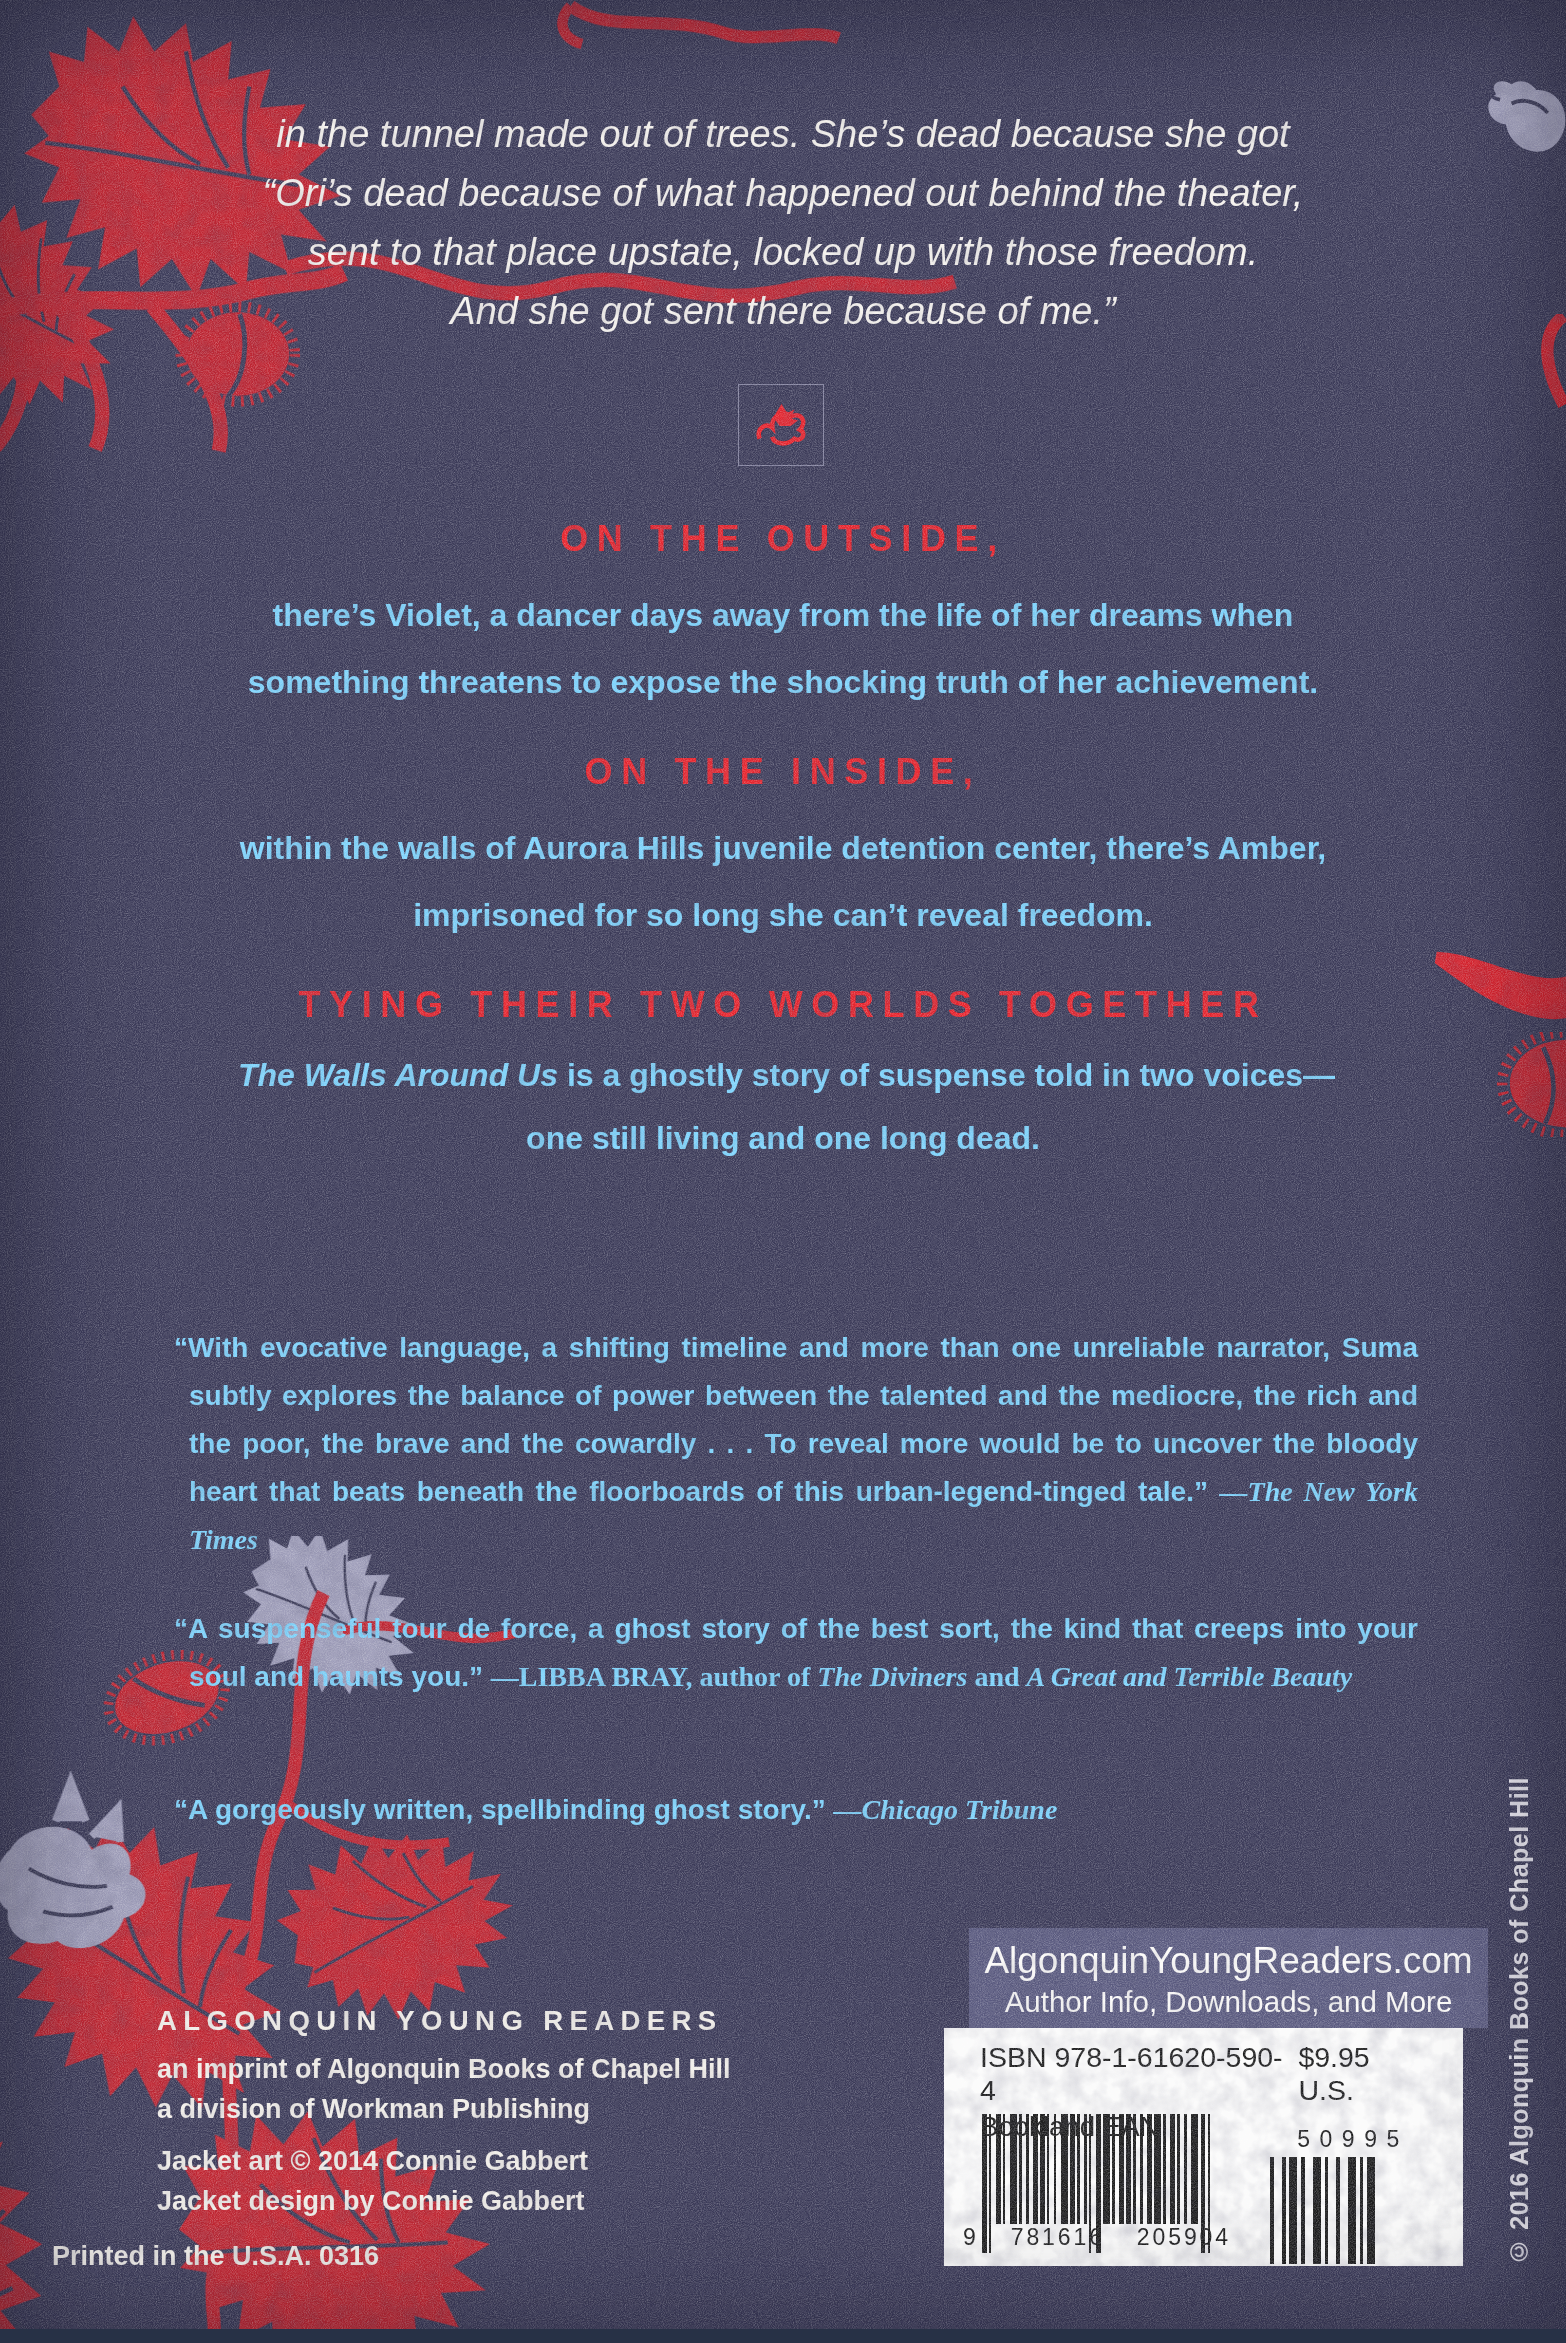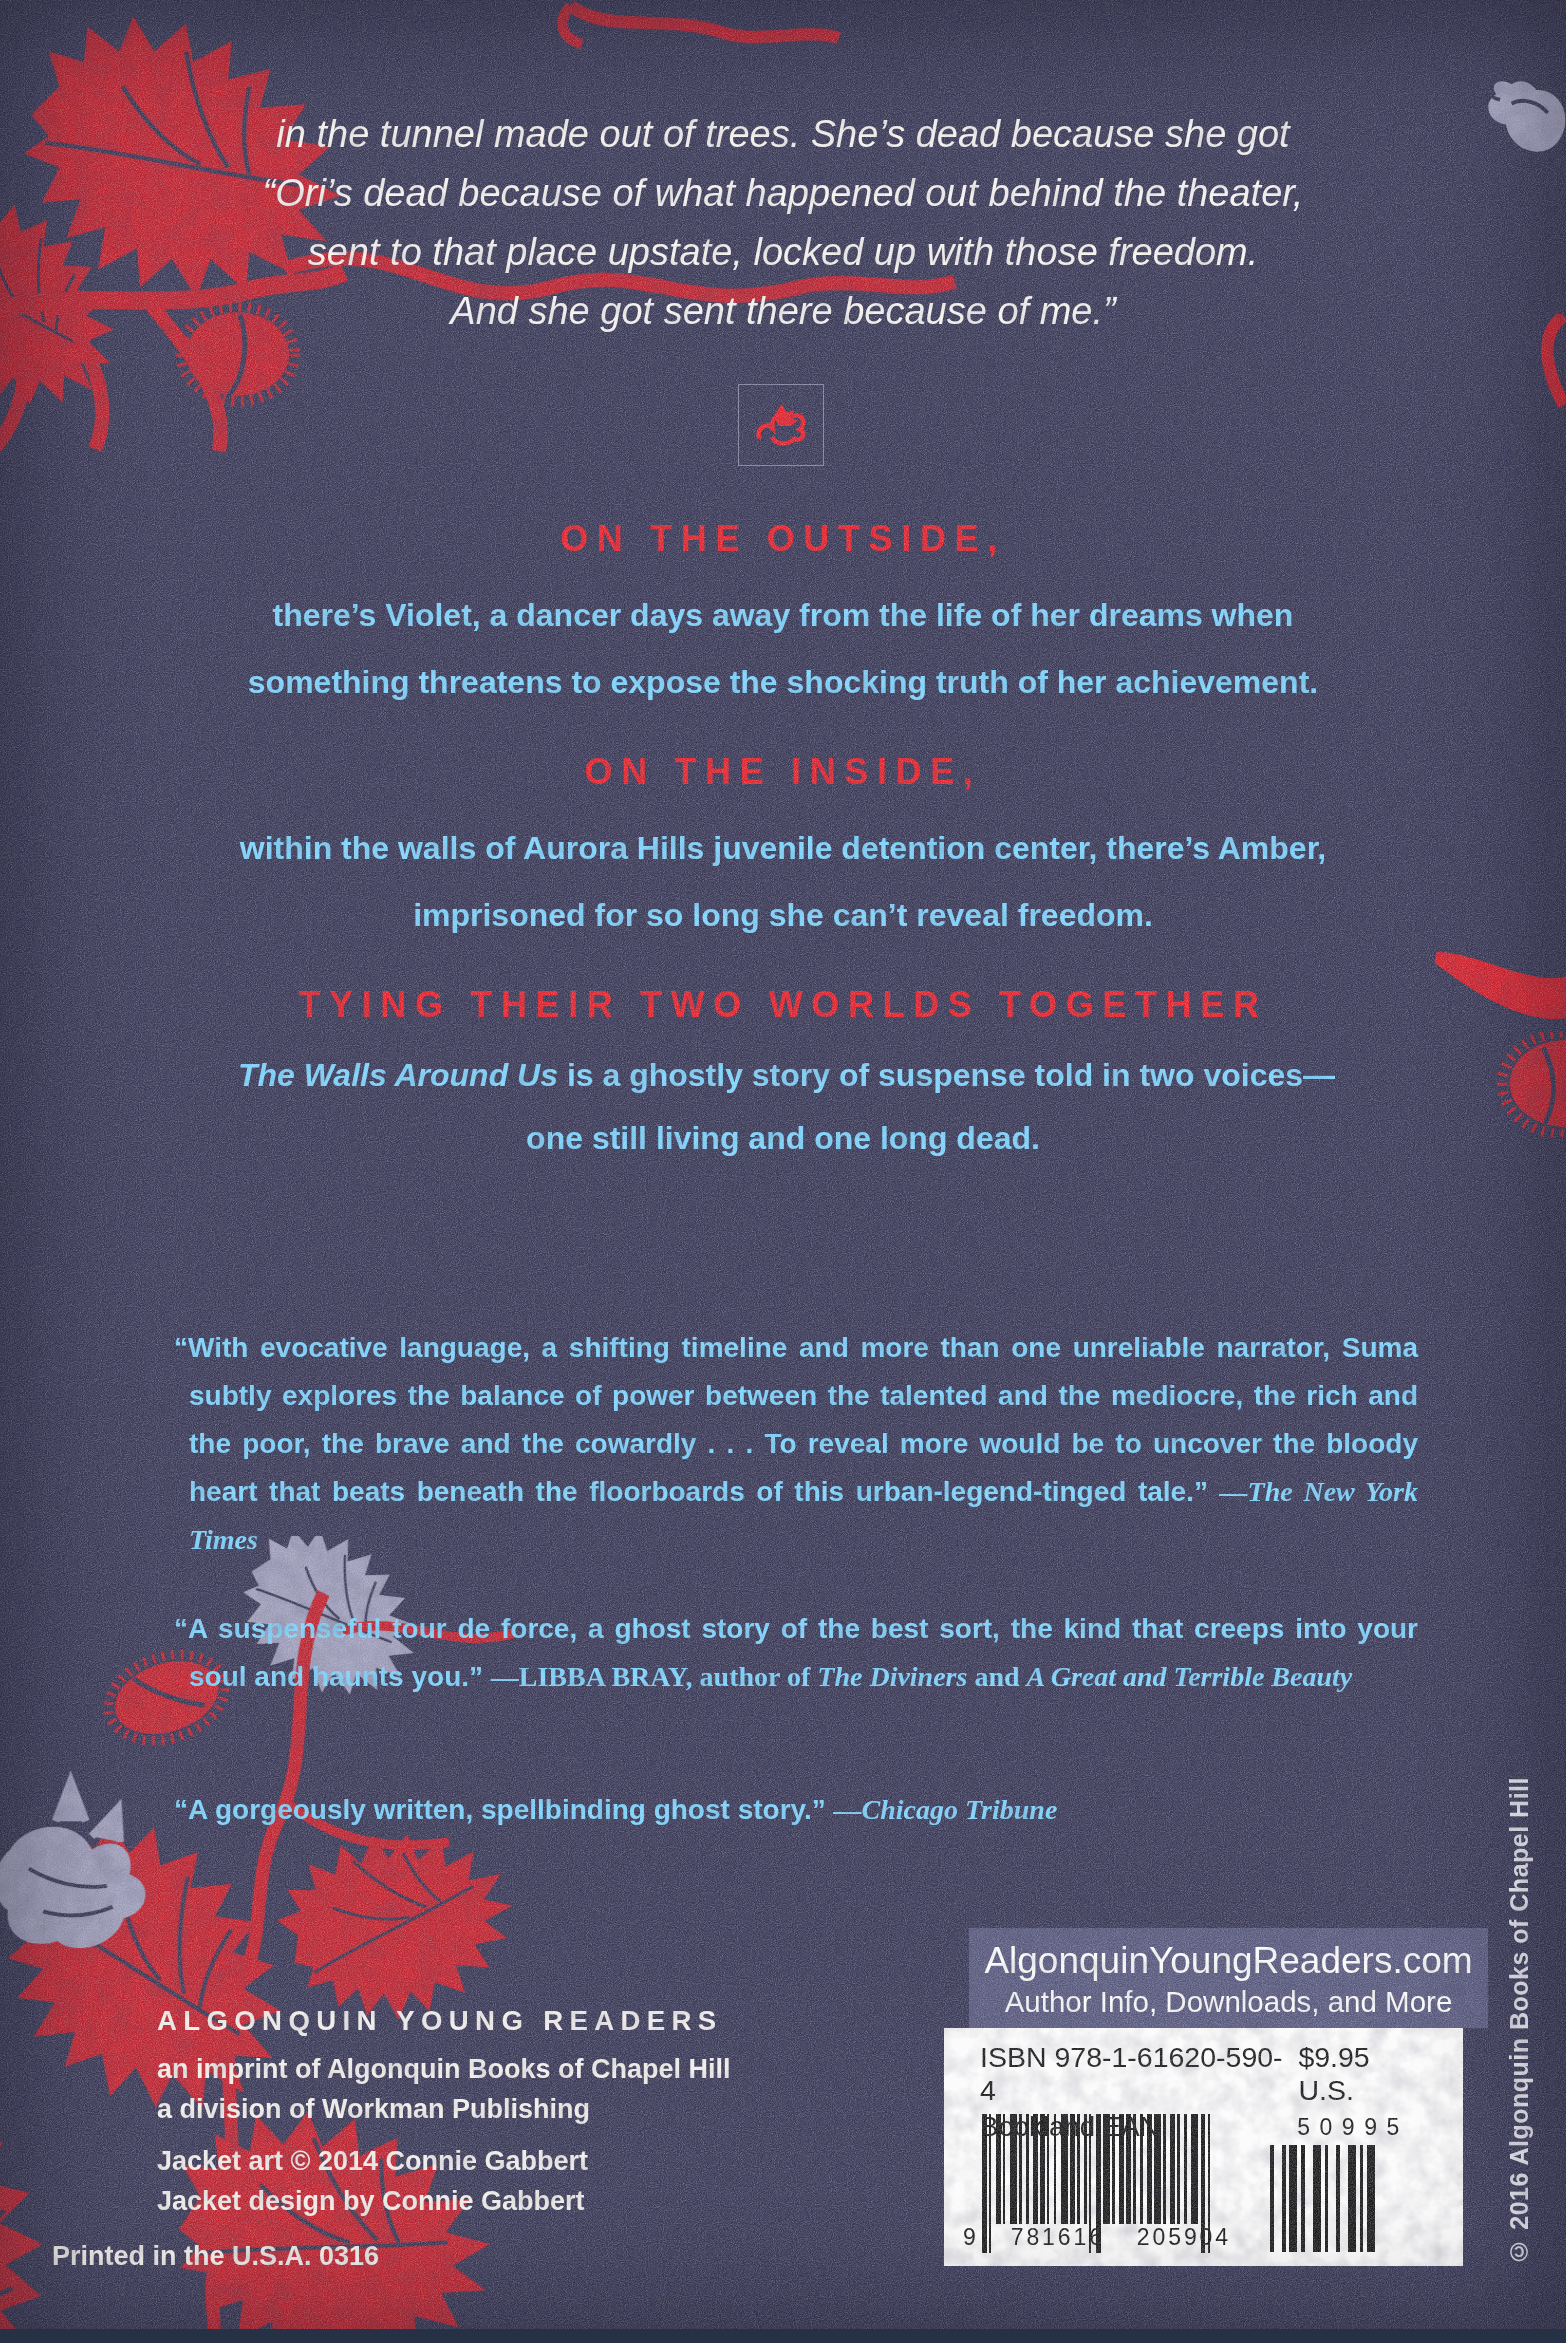--- a/index.html
+++ b/index.html
@@ -37,21 +37,21 @@
     color:#1d1d1d;z-index:4;}
   .isbnrow{display:flex;justify-content:space-between;padding:13.3px 30px 0 36px;font-size:28.5px;}
   .bookland{padding:3.8px 0 0 36px;font-size:27.6px;}
   .ean{position:absolute;left:38px;top:86px;width:249px;height:143px;}
   .bars{display:flex;align-items:flex-start;height:139px;}
   .bar{background:#1c1c1c;height:110px;flex:none;}
   .bar.g{height:139px;}
   .ean-digits{position:absolute;left:-19px;top:110px;width:268px;display:flex;
     justify-content:space-between;font-size:23px;letter-spacing:2.9px;background:transparent;}
   .supp{position:absolute;right:27px;top:86px;width:166px;height:143px;}
-  .supp-digits{text-align:center;font-size:23px;letter-spacing:9.5px;margin-bottom:3.8px;}
+  .supp-digits{text-align:center;font-size:23px;letter-spacing:9.5px;margin-bottom:3.8px;margin-top:12px;}
   .supp .bars{height:107px;}
   .supp .bar{height:107px;}
 
   .vcopy{position:absolute;right:32px;bottom:78px;writing-mode:vertical-rl;transform:rotate(180deg);
     font-size:25px;letter-spacing:0.5px;color:#edebf3;font-weight:700;z-index:3;}
 
   .bottom-strip{position:absolute;left:0;bottom:0;width:100%;height:15px;background:#273146;z-index:6;}
   .vignette{position:absolute;inset:0;box-shadow:inset 0 0 133px rgba(10,10,25,.45);z-index:6;pointer-events:none;}
 </style>
 </head>

